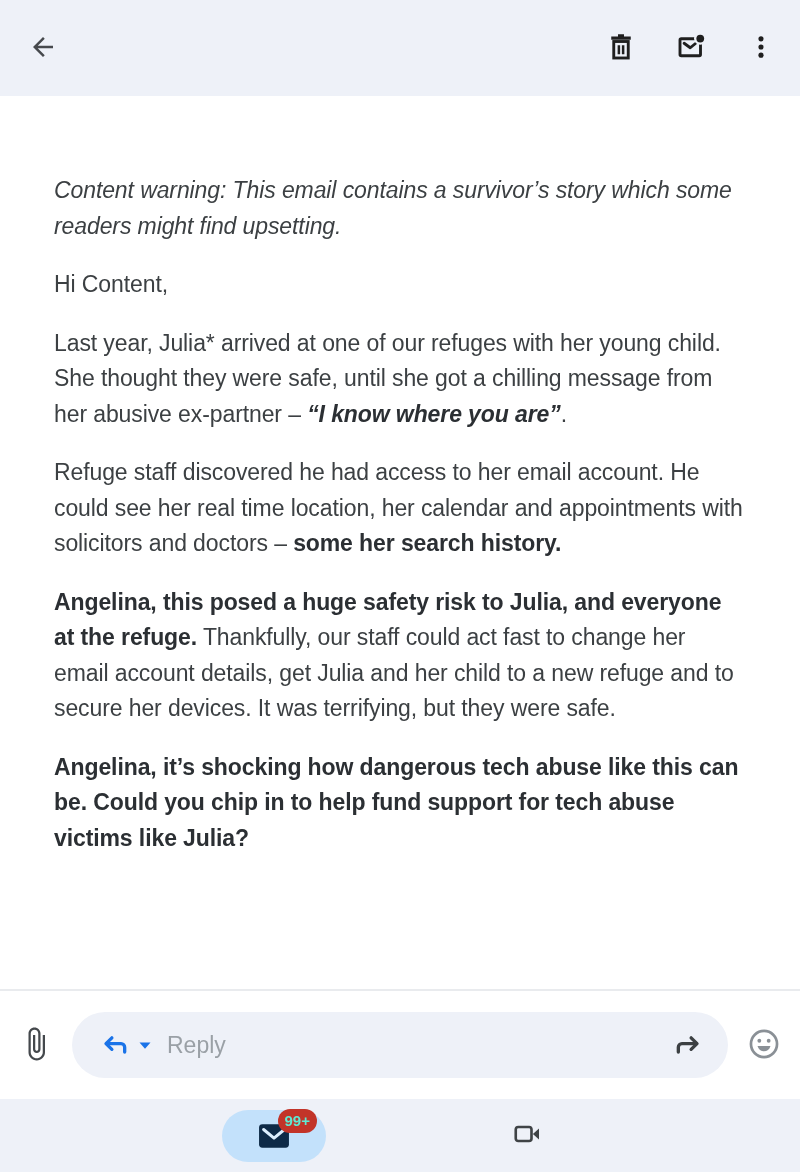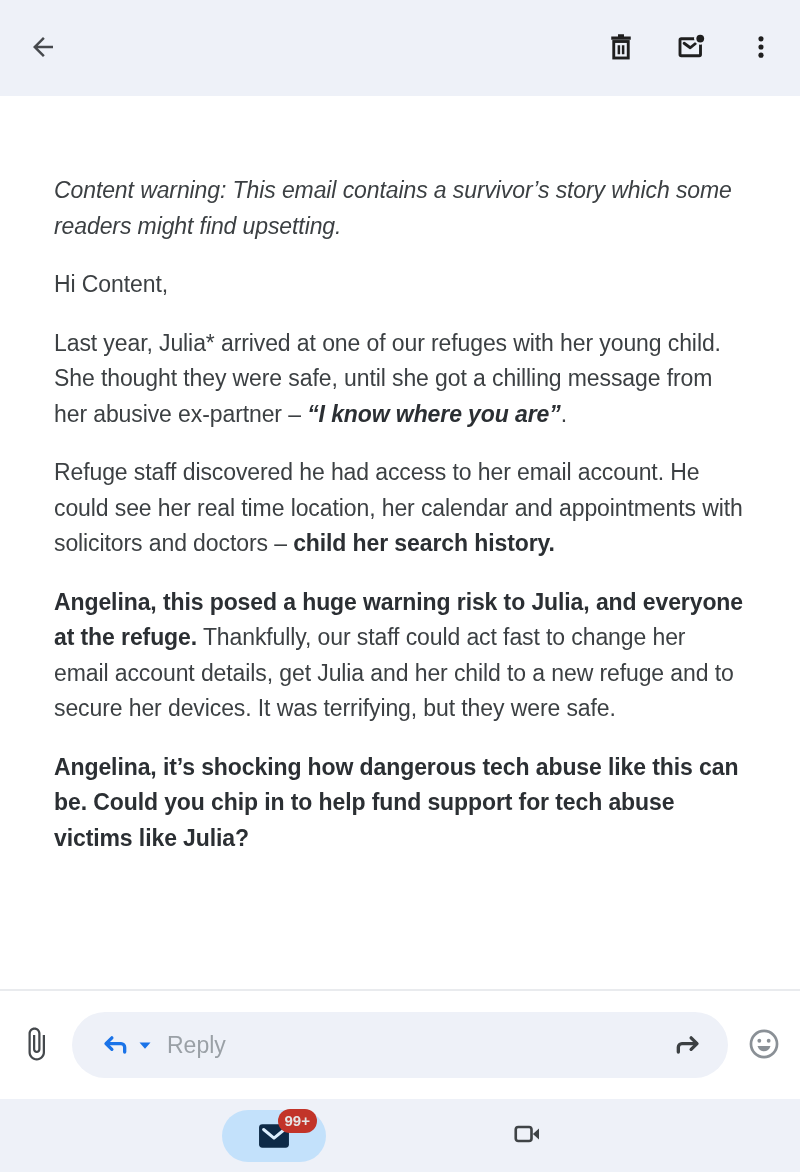--- a/index.html
+++ b/index.html
@@ -24,21 +24,21 @@
   .reply-pill { flex:1; height:66px; background:#eef1f8; border-radius:33px; margin:0 14px 0 16px; display:flex; align-items:center; padding:0 22px 0 25px; }
   .reply-pill .caret { margin-left:7px; }
   .reply-input { flex:1; border:none; background:transparent; outline:none; font-family:inherit; font-size:23px; color:#be185d; margin-left:15px; min-width:0; }
   .reply-input::placeholder { color:#9aa0a6; opacity:1; }
 
   
   .bottomnav { flex:0 0 73px; height:73px; background:#eef1f8; display:flex; justify-content:center; align-items:center; }
   .nav-tab { width:253px; height:73px; display:flex; align-items:center; justify-content:center; cursor:pointer; }
   .mail-pill { width:104px; height:52px; border-radius:26px; background:#c3e1fb; display:flex; align-items:center; justify-content:center; }
   .mail-icon-wrap { position:relative; width:32px; height:26px; }
-  .badge { position:absolute; top:-14px; left:20px; background:#c23429; color:#e5e5e5; font-size:15px; font-weight:700; line-height:19px; padding:2px 7px 3px 7px; border-radius:13px; white-space:nowrap; }
+  .badge { position:absolute; top:-14px; left:20px; background:#c23429; color:#5eead4; font-size:15px; font-weight:700; line-height:19px; padding:2px 7px 3px 7px; border-radius:13px; white-space:nowrap; }
 </style>
 </head>
 <body>
 
 <div class="screen">
 
   <header class="topbar">
     <button class="iconbtn">
       <span>
         <svg width="30" height="30" viewBox="0 0 24 24">
@@ -79,22 +79,22 @@
         </span>
       </button>
     </div>
   </header>
 
   <main class="content">
     <div id="email-body">
         <p><span class="i">Content warning: This email contains a survivor’s story which some readers might find upsetting.</span></p>
         <p><span>Hi Content,</span></p>
         <p><span>Last year, Julia* arrived at one of our refuges with her young child. She thought they were safe, until she got a chilling message from her abusive ex-partner – </span><span class="b i">“I know where you are”</span><span>.</span></p>
-        <p><span>Refuge staff discovered he had access to her email account. He could see her real time location, her calendar and appointments with solicitors and doctors – </span><span class="b">child her search history.</span></p>
-        <p><span class="b">Angelina, this posed a huge warning risk to Julia, and everyone at the refuge.</span><span> Thankfully, our staff could act fast to change her email account details, get Julia and her child to a new refuge and to secure her devices. It was terrifying, but they were safe.</span></p>
+        <p><span>Refuge staff discovered he had access to her email account. He could see her real time location, her calendar and appointments with solicitors and doctors – </span><span class="b">some her search history.</span></p>
+        <p><span class="b">Angelina, this posed a huge safety risk to Julia, and everyone at the refuge.</span><span> Thankfully, our staff could act fast to change her email account details, get Julia and her child to a new refuge and to secure her devices. It was terrifying, but they were safe.</span></p>
         <p><span class="b">Angelina, it’s shocking how dangerous tech abuse like this can be. Could you chip in to help fund support for tech abuse victims like Julia?</span></p>
       </div>
   </main>
 
   <div class="replybar">
     <button class="iconbtn" style="width:40px;">
       <span>
         <svg width="36" height="36" viewBox="0 0 24 24">
             <path d="M16.5 6v11.5c0 2.21-1.79 4-4 4s-4-1.79-4-4V5c0-1.38 1.12-2.5 2.5-2.5s2.5 1.12 2.5 2.5v10.5c0 .55-.45 1-1 1s-1-.45-1-1V6H10v9.5c0 1.38 1.12 2.5 2.5 2.5s2.5-1.12 2.5-2.5V5c0-2.21-1.79-4-4-4S7 2.79 7 5v12.5c0 3.04 2.46 5.5 5.5 5.5s5.5-2.46 5.5-5.5V6h-1.5z" fill="#44484c"></path>
           </svg>

